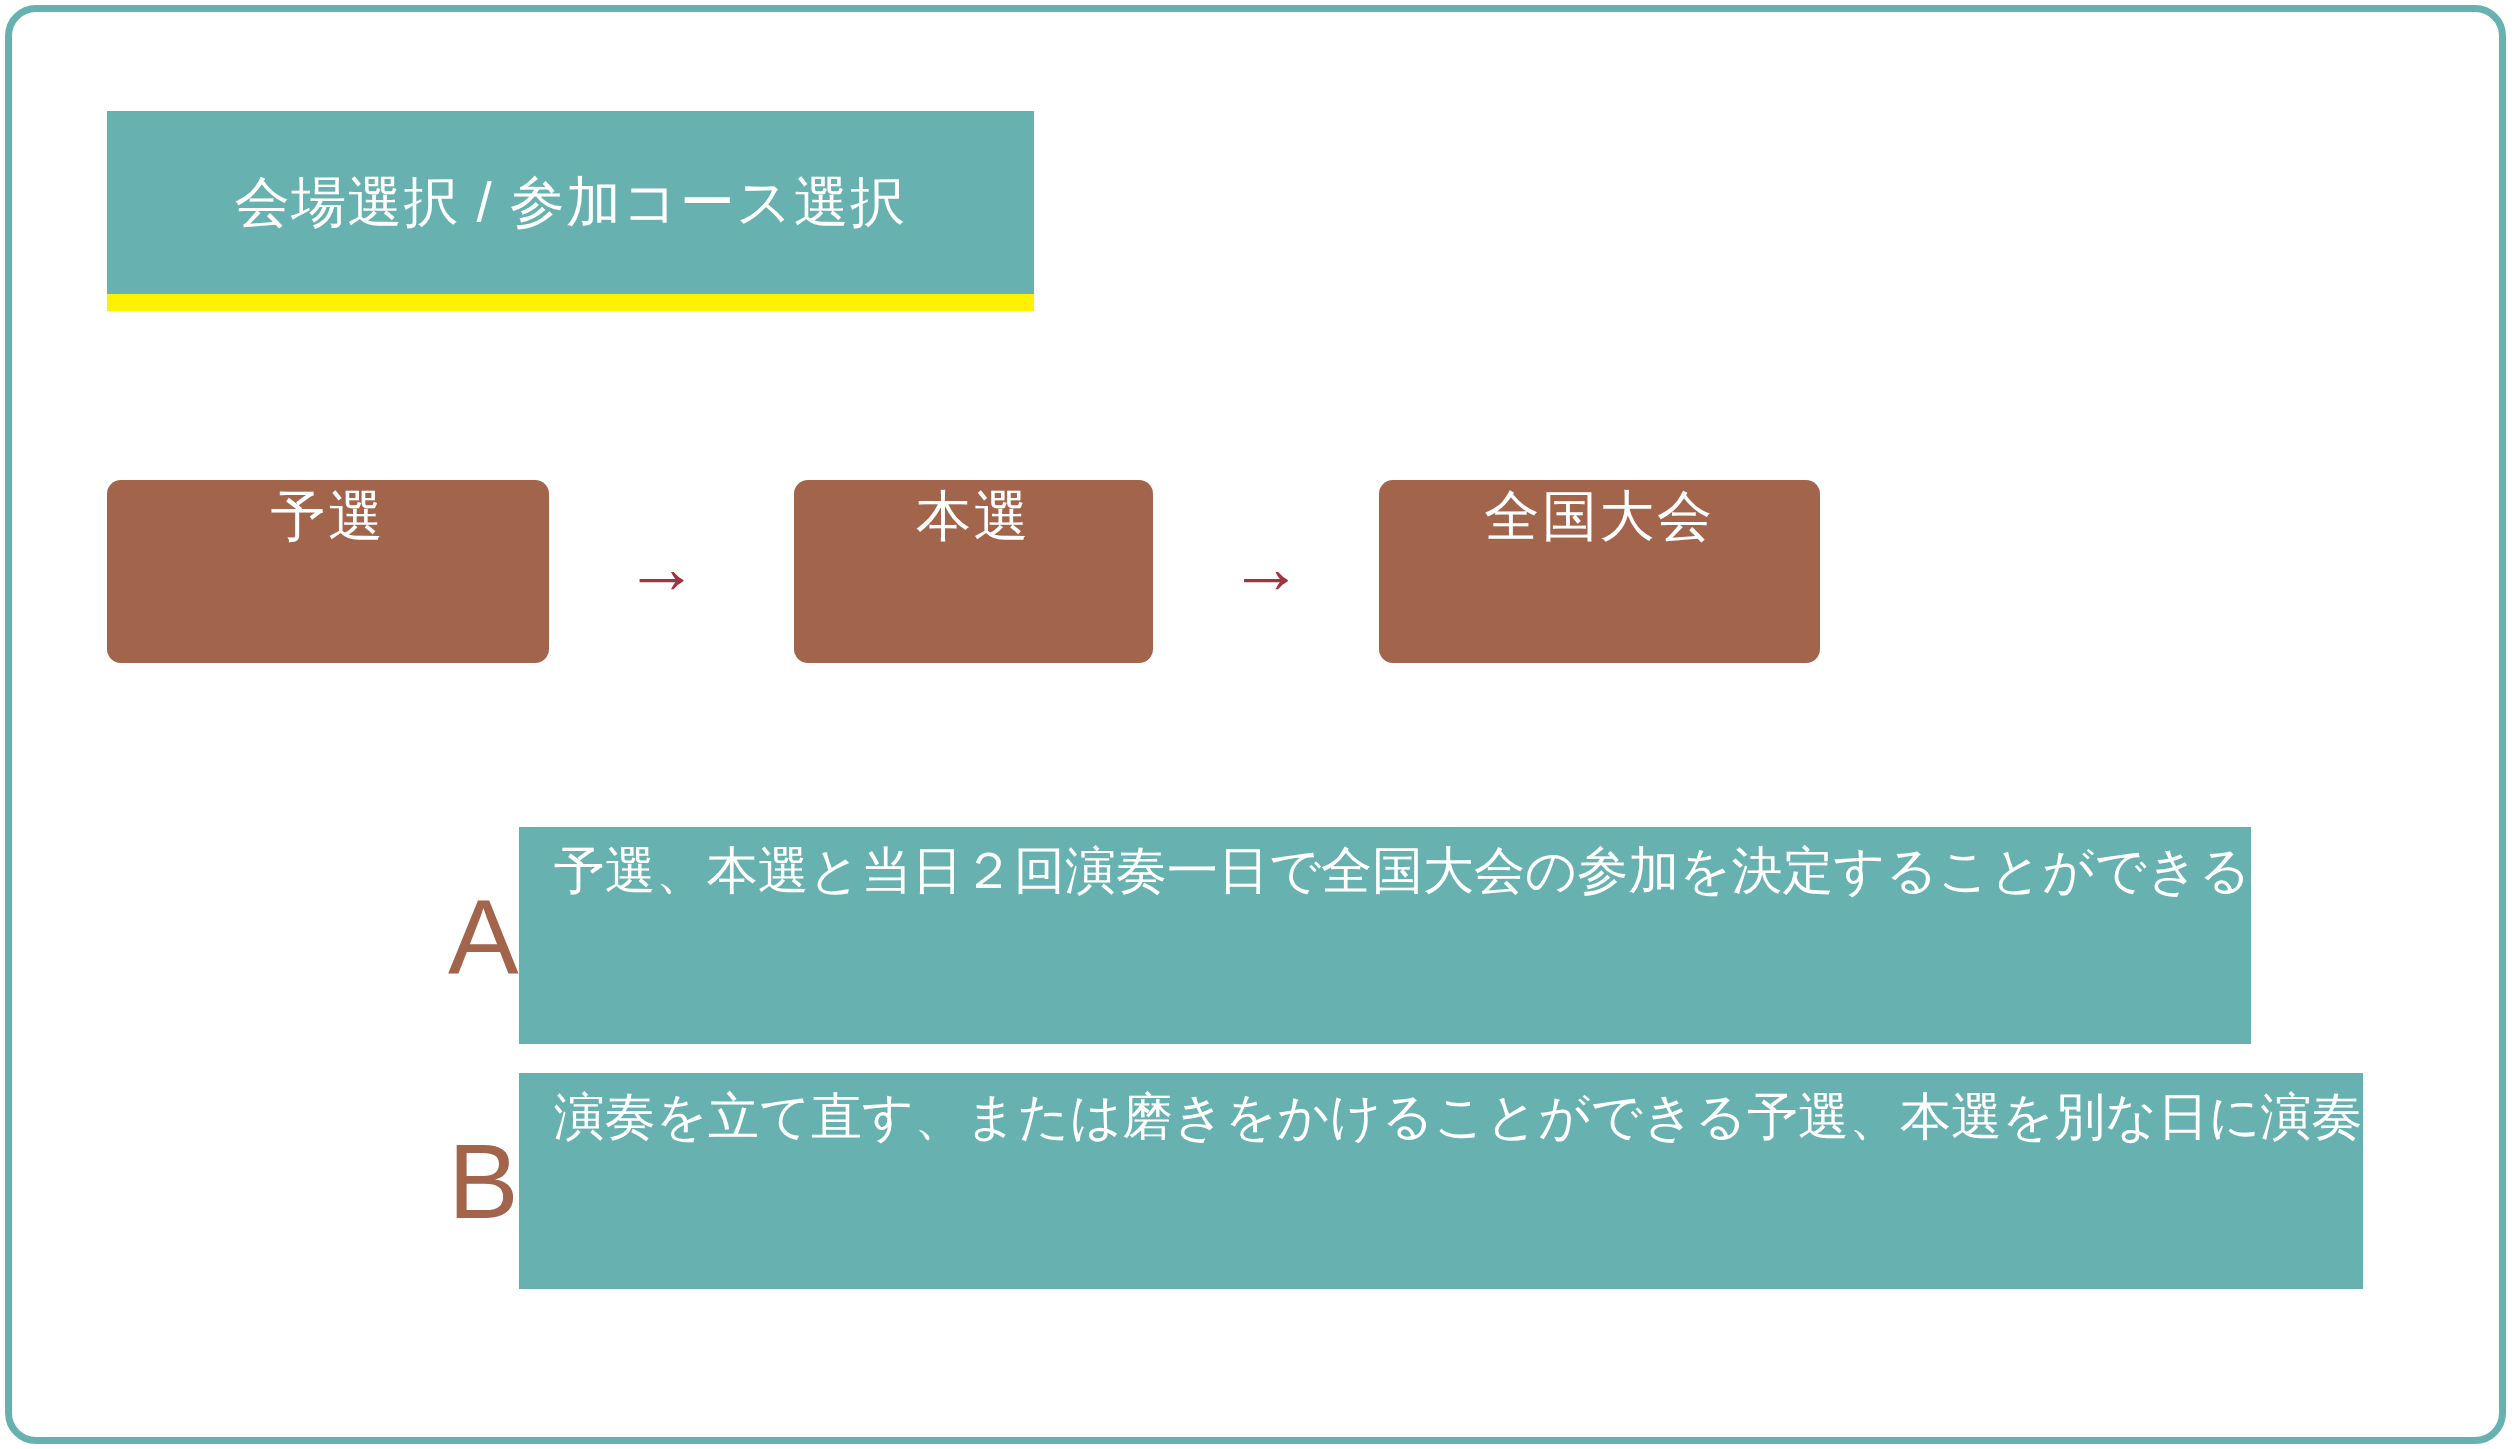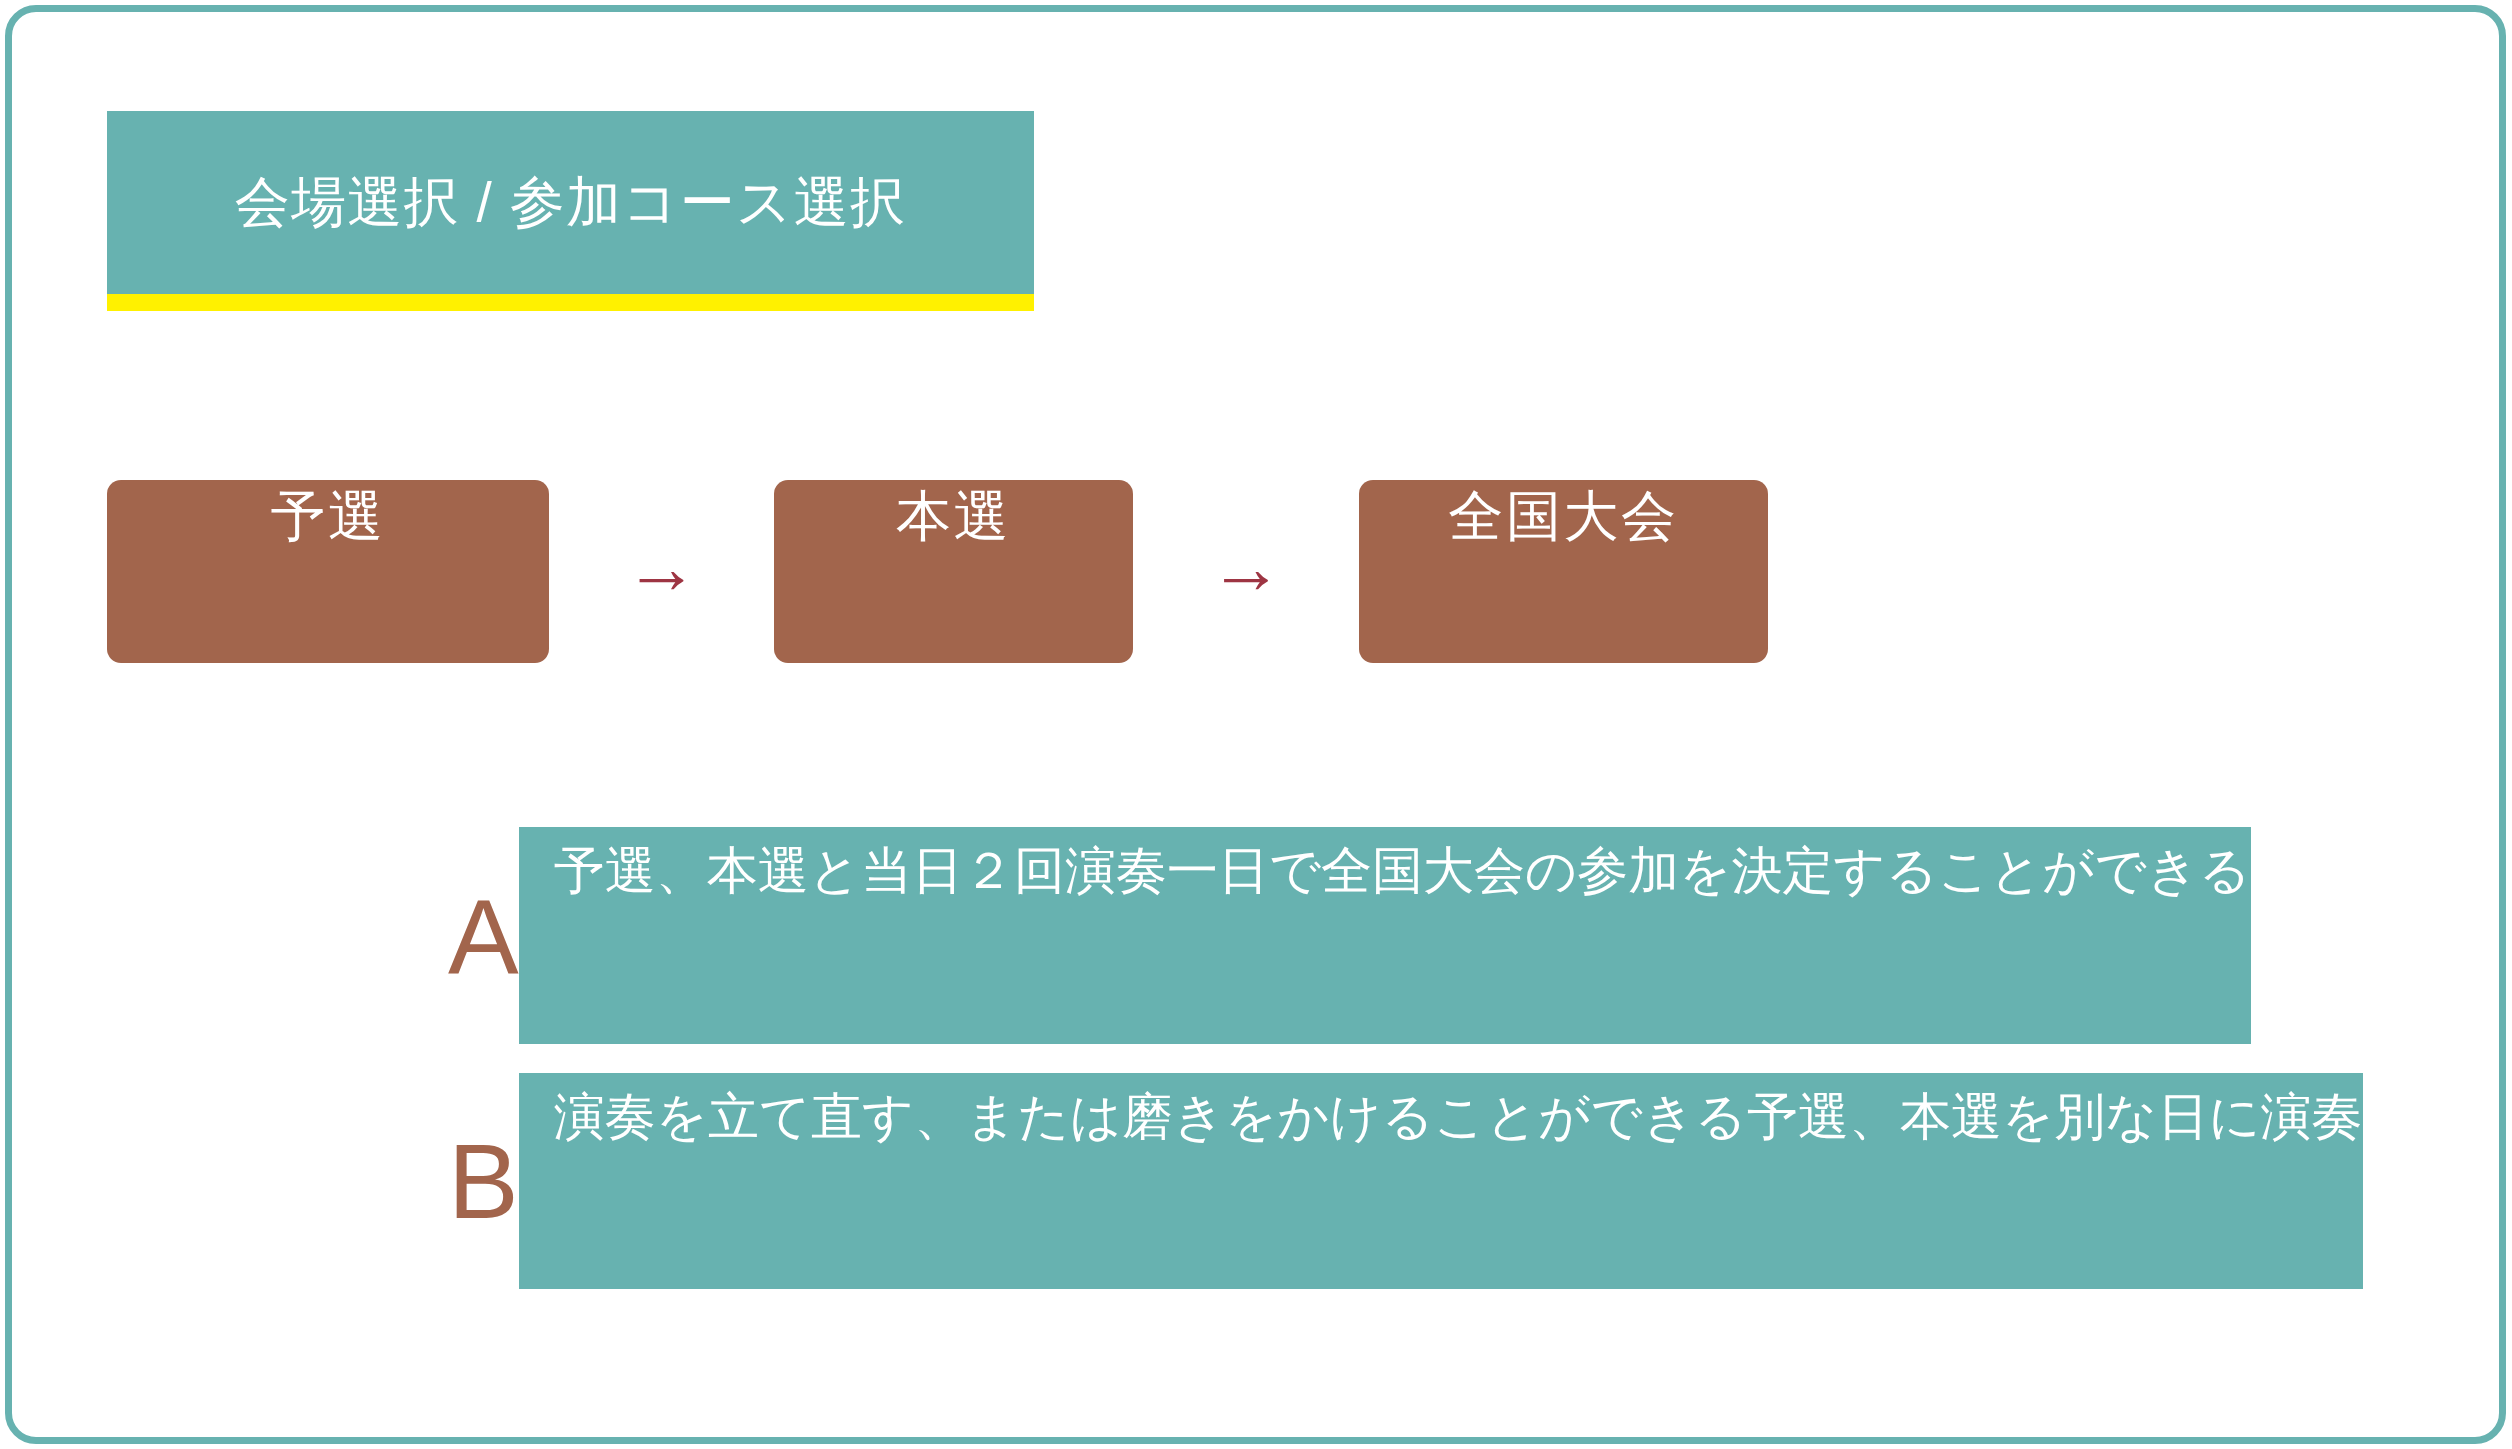--- a/index.html
+++ b/index.html
@@ -56,22 +56,22 @@
     display: flex;
     align-items: flex-start;
     justify-content: center;
     color: #ffffff;
     font-size: 55px;
     letter-spacing: 2.6px;
     white-space: nowrap;
     border-radius: 14px;
   }
   .flow-step.s1 { width: 442px; }
-  .flow-step.s2 { width: 359px; }
-  .flow-step.s3 { width: 409px; }
+  .flow-step.s2 { width: 359px; margin-left: 20px; }
+  .flow-step.s3 { width: 441px; }
   .flow-gap {
     display: flex;
     align-items: center;
     justify-content: center;
   }
   .flow-gap.g1 { width: 225px; }
   .flow-gap.g2 { width: 226px; }
   .flow-arrow {
     color: #9e3543;
     font-size: 74px;

